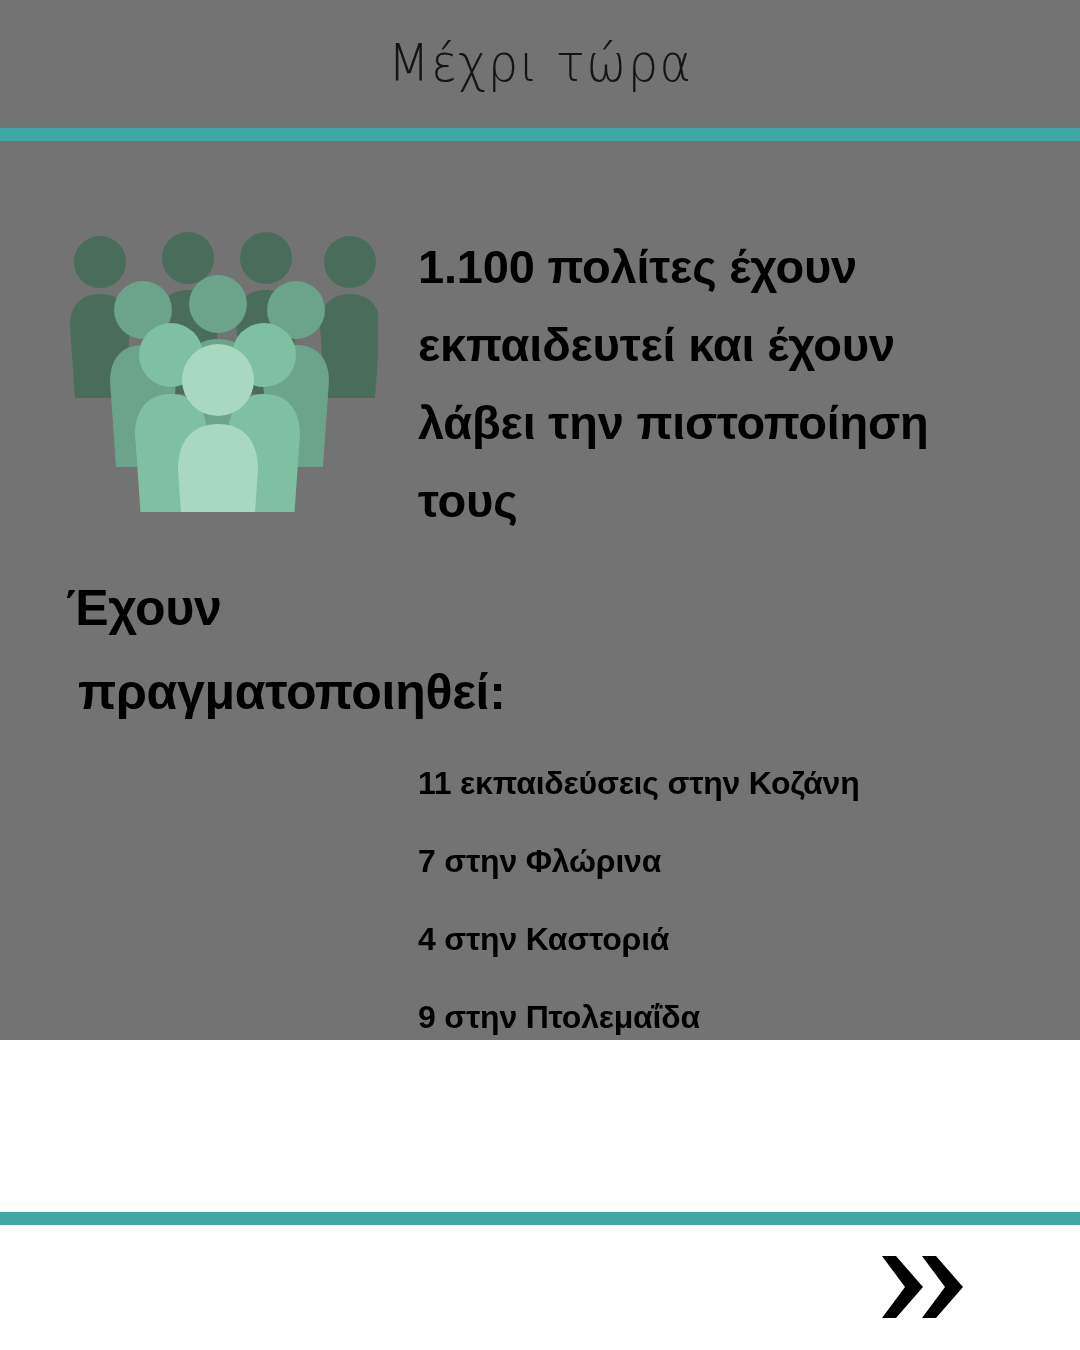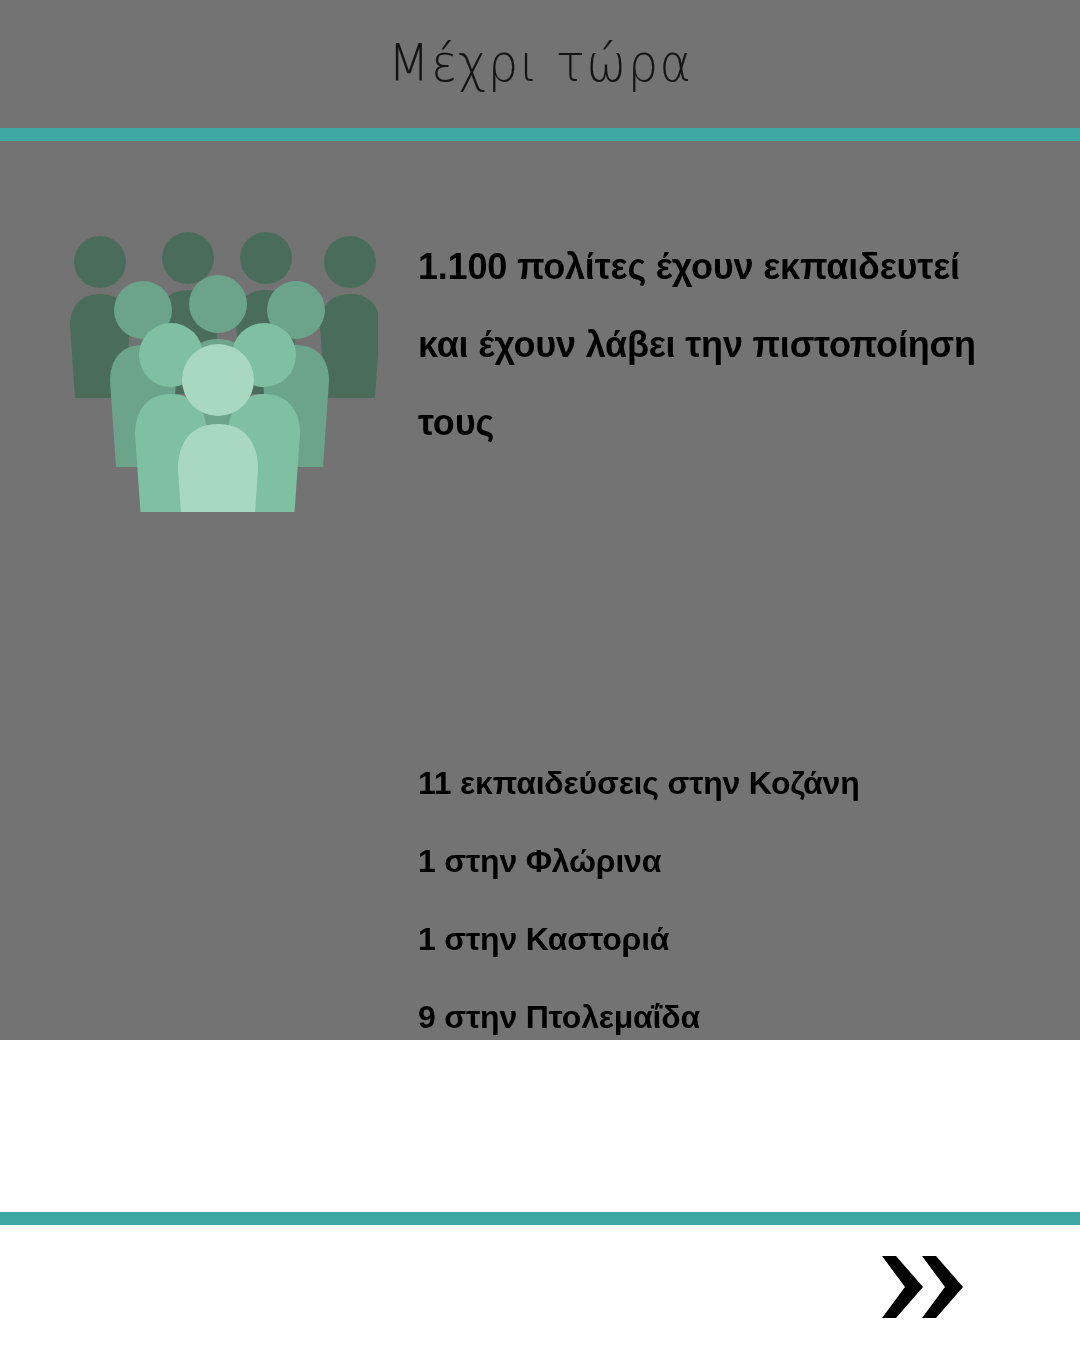--- a/index.html
+++ b/index.html
@@ -73,21 +73,21 @@
   
   .stat-block {
     position: absolute;
     left: 418px;
     top: 228px;
     width: 600px;
   }
 
   .stat-text {
     font-weight: bold;
-    font-size: 36px;
+    font-size: 47px;
     line-height: 78px;
     color: #000000;
     letter-spacing: -0.2px;
   }
 
   
   .done-heading {
     position: absolute;
     left: 66px;
     top: 566px;
@@ -175,25 +175,29 @@
         <circle cx="160" cy="158" r="36"></circle>
         <path d="M160 202c-28 0-40 20-40 45l8 117h64l8-117c0-25-12-45-40-45z"></path>
       </g>
     </svg>
   </div>
 
   <div class="stat-block">
     <p class="stat-text">1.100 πολίτες έχουν εκπαιδευτεί και έχουν λάβει την πιστοποίηση τους</p>
   </div>
 
+  <div class="done-heading">
+    <span class="line-1">Έχουν</span>
+    <span class="line-2">πραγματοποιηθεί:</span>
+  </div>
 
   <ul class="trainings">
     <li class="training-item">11 εκπαιδεύσεις στην Κοζάνη</li>
-    <li class="training-item">1 στην Φλώρινα</li>
-    <li class="training-item">1 στην Καστοριά</li>
+    <li class="training-item">7 στην Φλώρινα</li>
+    <li class="training-item">4 στην Καστοριά</li>
     <li class="training-item">9 στην Πτολεμαΐδα</li>
   </ul>
 
   <div class="rule rule-bottom"></div>
 
   <div class="footer">
     <div class="next-chevron">
       <svg viewBox="0 0 90 68" xmlns="http://www.w3.org/2000/svg" aria-hidden="true">
         <path fill="#000000" d="M2 3 L16 3 L43 34 L16 65 L2 65 L25 34 Z"></path>
         <path fill="#000000" d="M42 3 L56 3 L83 34 L56 65 L42 65 L65 34 Z"></path>

